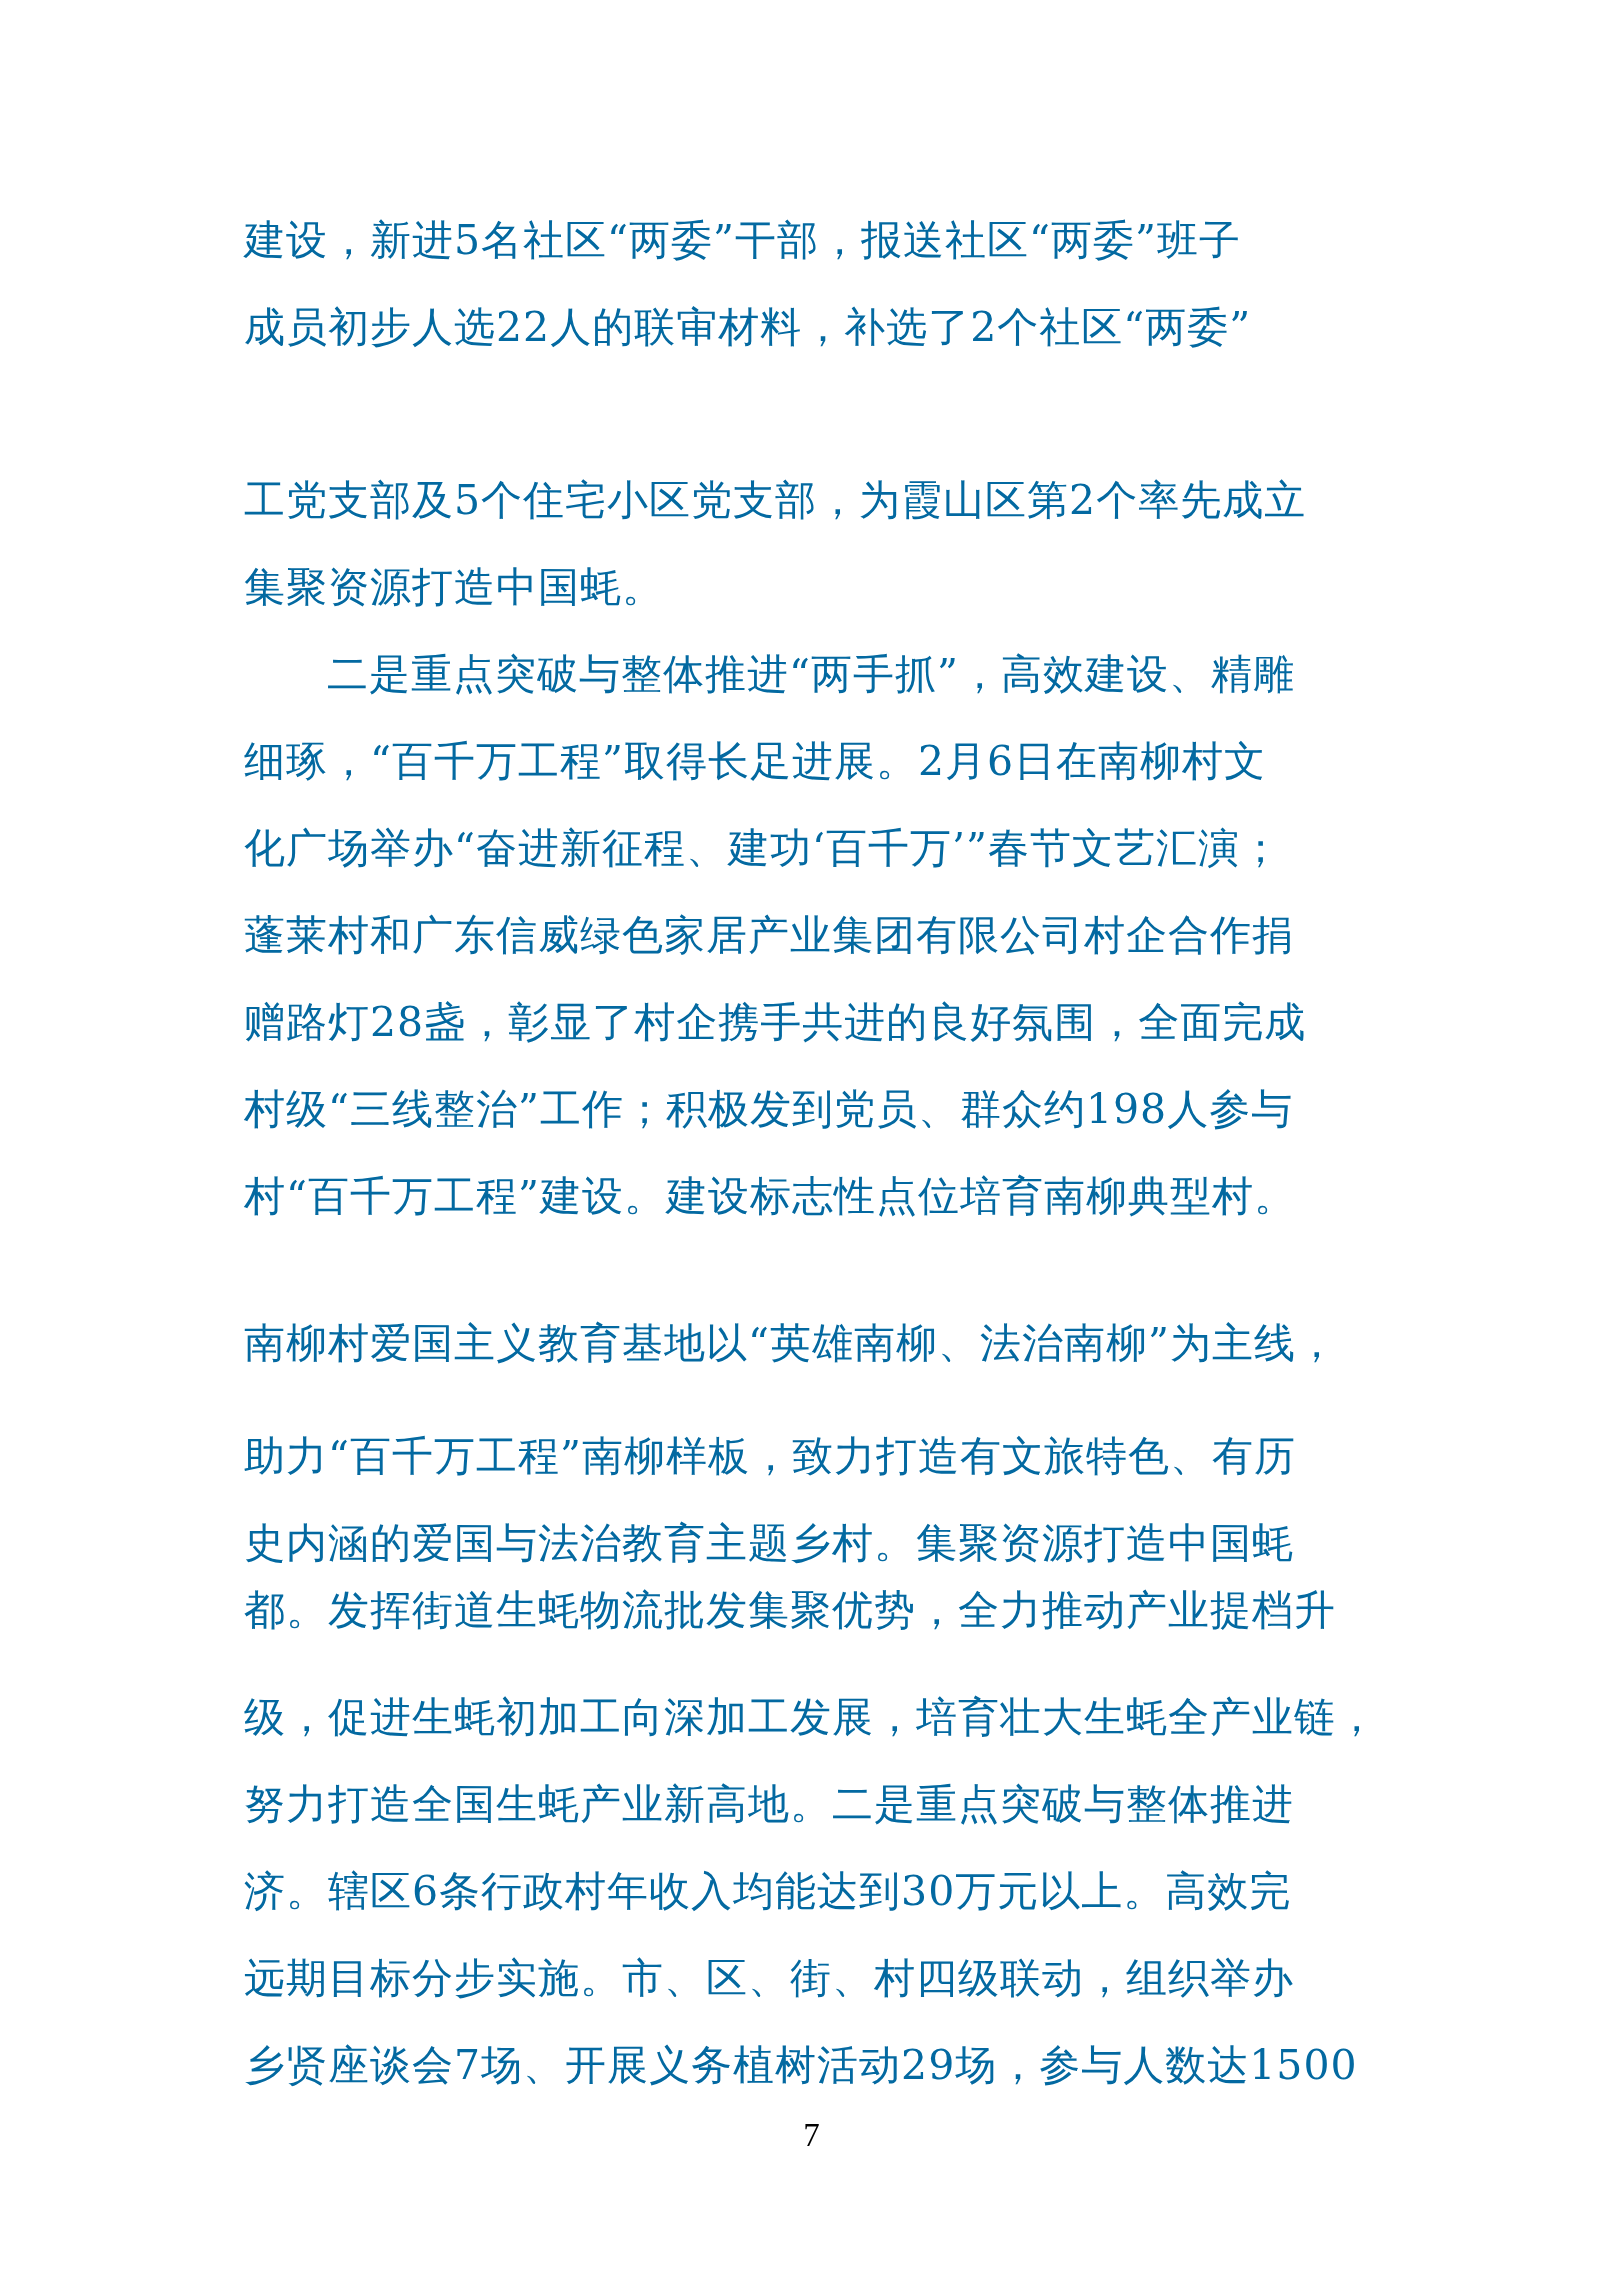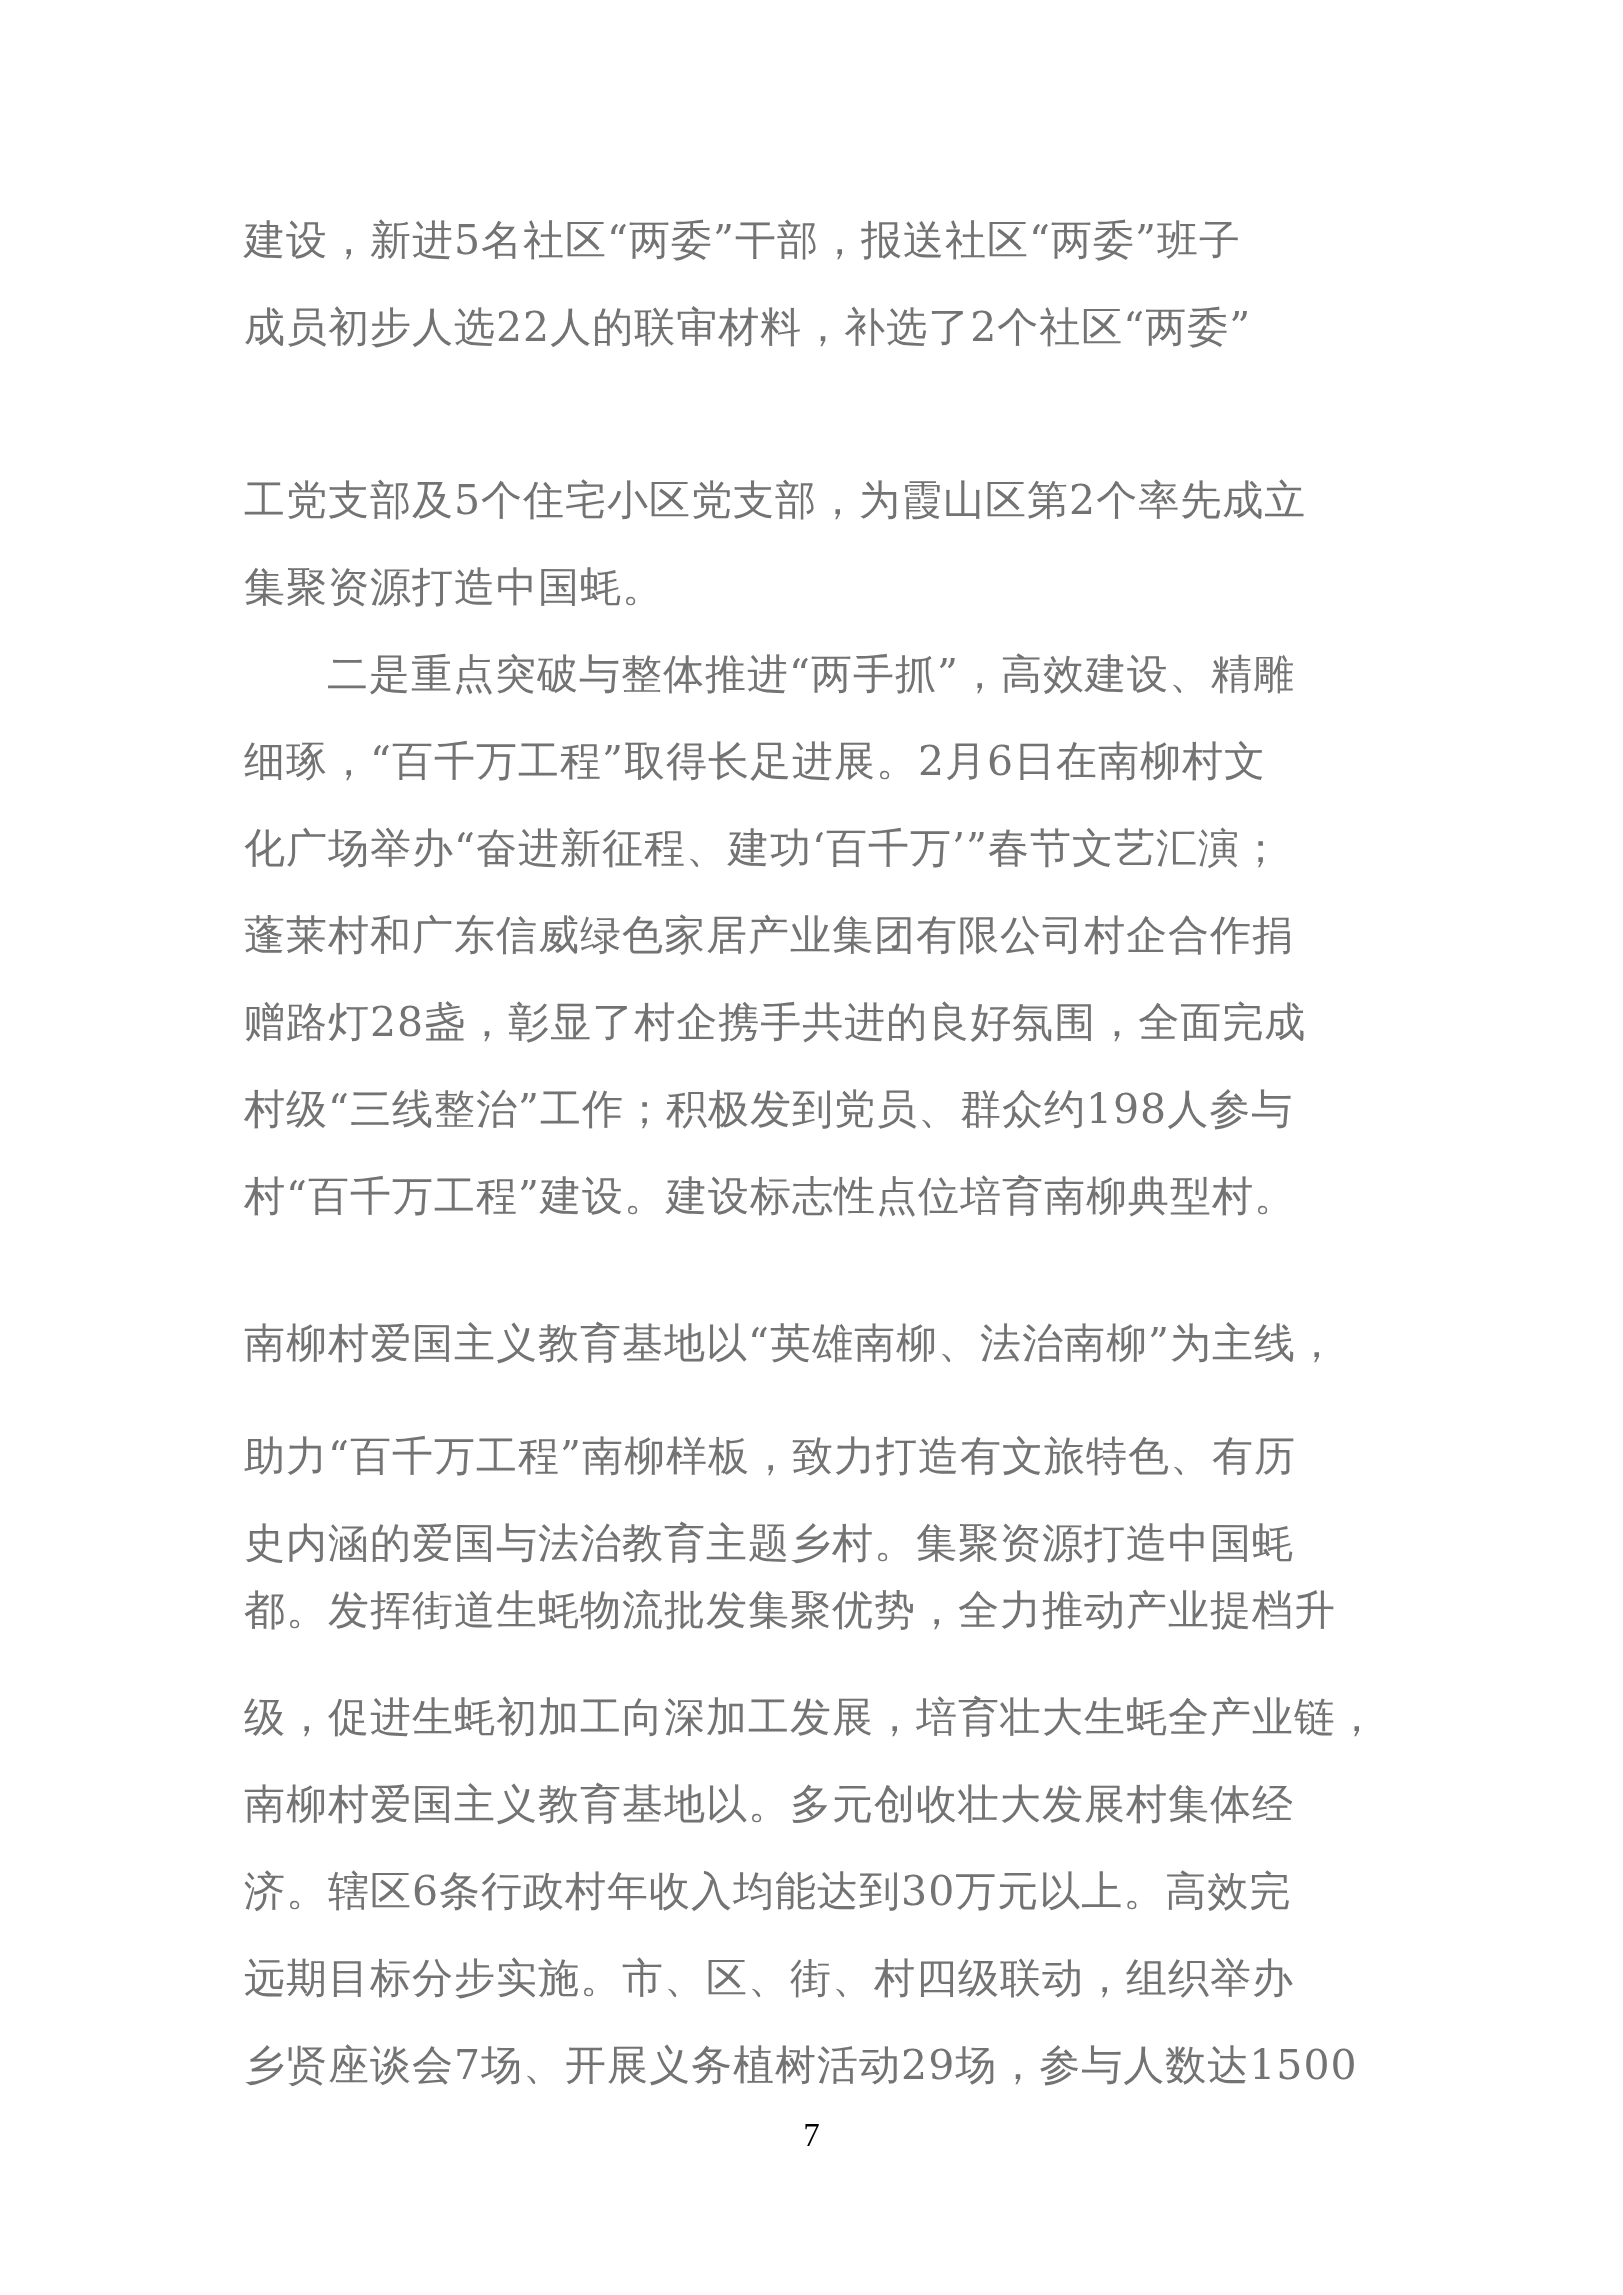--- a/index.html
+++ b/index.html
@@ -5,21 +5,21 @@
     html, body { margin: 0; padding: 0; background: #ffffff; }
     body { width: 1623px; height: 2295px; position: relative; overflow: hidden; }
     .page { position: absolute; left: 0; top: 0; width: 1623px; height: 2295px; background: #ffffff; }
     .line {
       position: absolute;
       left: 244px;
       width: 1135px;
       font-family: "DejaVu Serif", "Liberation Serif", serif;
       font-size: 41px;
       line-height: 51px;
-      color: #737373;
+      color: #0369a1;
       white-space: nowrap;
       letter-spacing: 1px;
     }
     .indent { left: 327px; width: 1052px; }
     .page-number {
       position: absolute;
       top: 2117px;
       left: 0;
       width: 1623px;
       text-align: center;
@@ -41,20 +41,20 @@
   <div class="line" style="top:823px">化广场举办“奋进新征程、建功‘百千万’”春节文艺汇演；</div>
   <div class="line" style="top:910px">蓬莱村和广东信威绿色家居产业集团有限公司村企合作捐</div>
   <div class="line" style="top:997px">赠路灯28盏，彰显了村企携手共进的良好氛围，全面完成</div>
   <div class="line" style="top:1084px">村级“三线整治”工作；积极发到党员、群众约198人参与</div>
   <div class="line" style="top:1171px">村“百千万工程”建设。建设标志性点位培育南柳典型村。</div>
   <div class="line" style="top:1318px">南柳村爱国主义教育基地以“英雄南柳、法治南柳”为主线，</div>
   <div class="line" style="top:1431px">助力“百千万工程”南柳样板，致力打造有文旅特色、有历</div>
   <div class="line" style="top:1518px">史内涵的爱国与法治教育主题乡村。集聚资源打造中国蚝</div>
   <div class="line" style="top:1585px">都。发挥街道生蚝物流批发集聚优势，全力推动产业提档升</div>
   <div class="line" style="top:1692px">级，促进生蚝初加工向深加工发展，培育壮大生蚝全产业链，</div>
-  <div class="line" style="top:1779px">南柳村爱国主义教育基地以。多元创收壮大发展村集体经</div>
+  <div class="line" style="top:1779px">努力打造全国生蚝产业新高地。二是重点突破与整体推进</div>
   <div class="line" style="top:1866px">济。辖区6条行政村年收入均能达到30万元以上。高效完</div>
   <div class="line" style="top:1953px">远期目标分步实施。市、区、街、村四级联动，组织举办</div>
   <div class="line" style="top:2040px">乡贤座谈会7场、开展义务植树活动29场，参与人数达1500</div>
 
   <div class="page-number">7</div>
 </div>
 
 
 </body></html>

